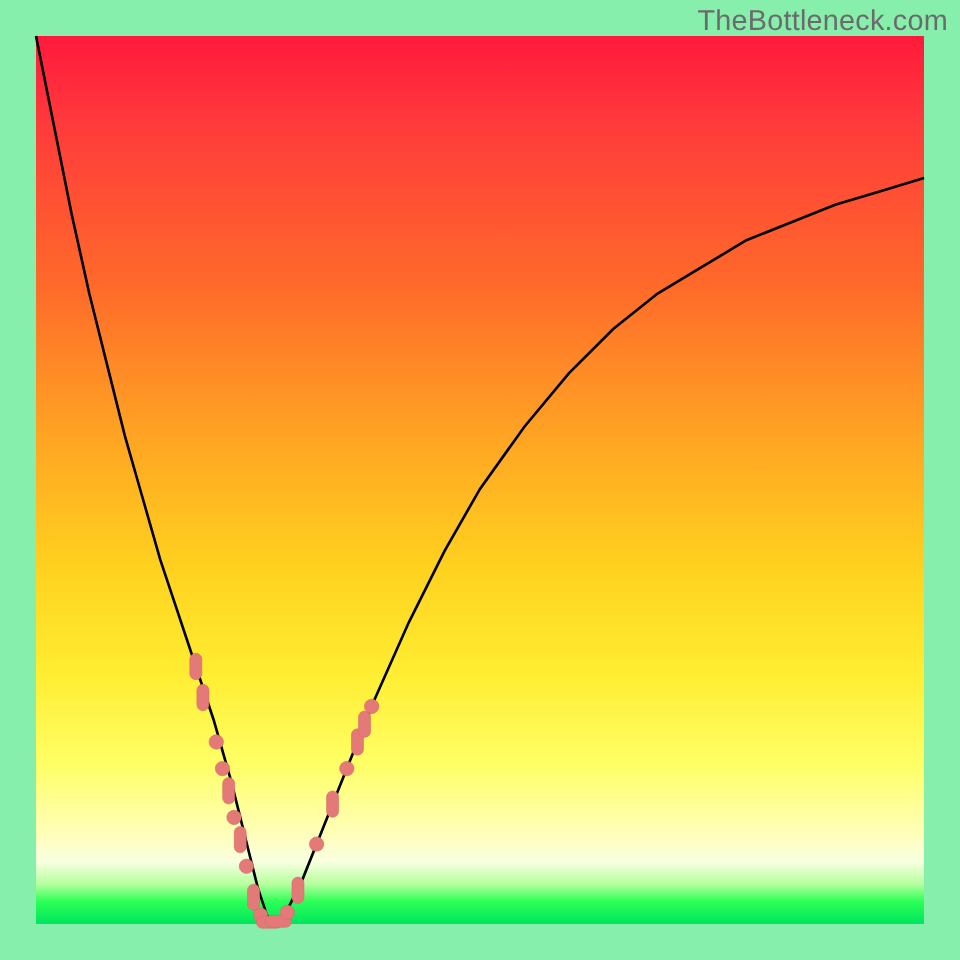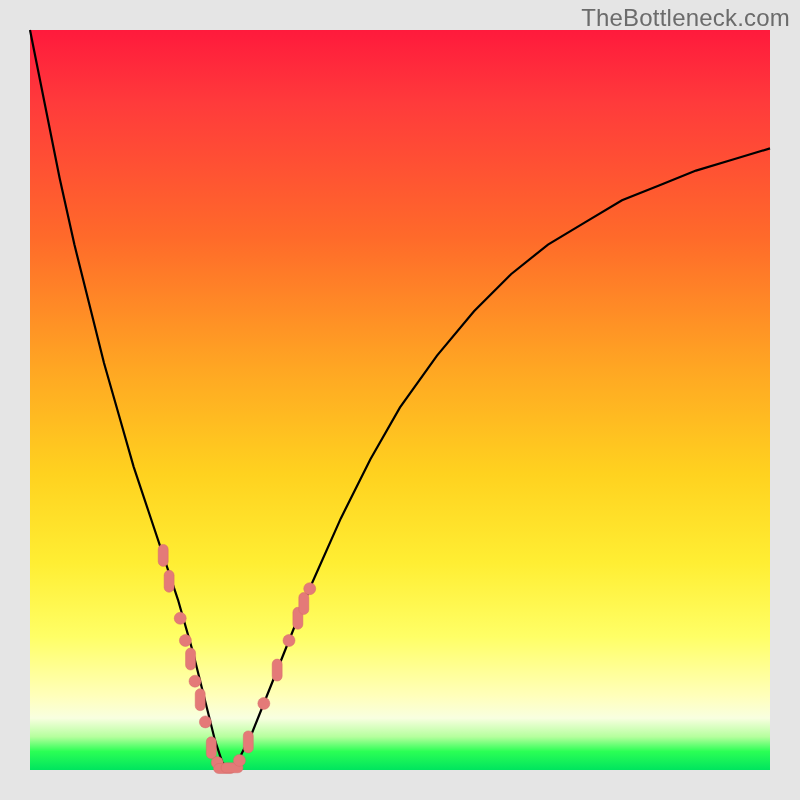--- a/index.html
+++ b/index.html
@@ -10,21 +10,21 @@
     overflow: hidden;
     background: #000;
     font-family: Arial, Helvetica, sans-serif;
   }
   .frame {
     position: absolute;
     left: 0;
     top: 0;
     width: 800px;
     height: 800px;
-    background: #e5e5e5;
+    background: #86efac;
   }
   .plot {
     position: absolute;
     left: 30px;
     top: 30px;
     width: 740px;
     height: 740px;
     
     background: linear-gradient(to bottom,
       #ff1a3c 0%,

